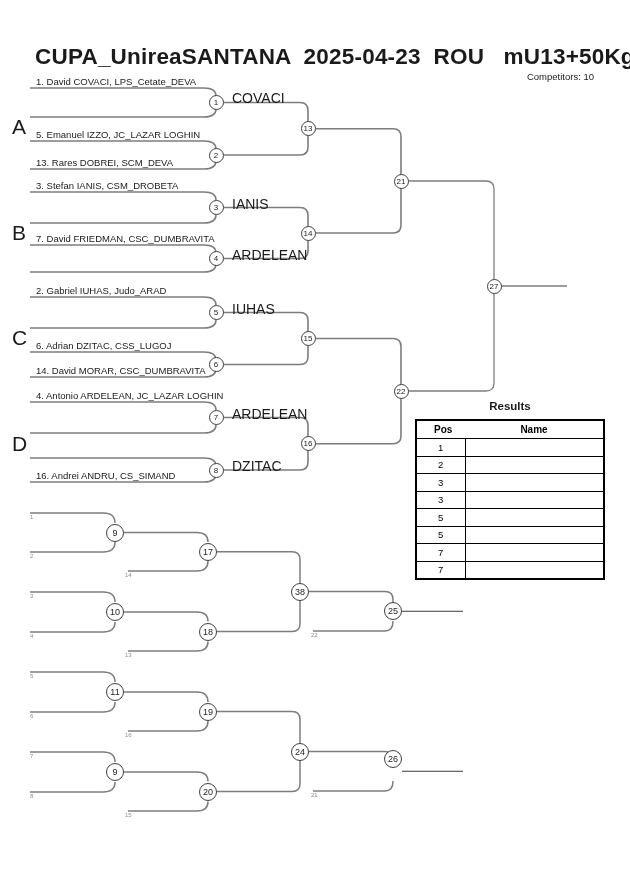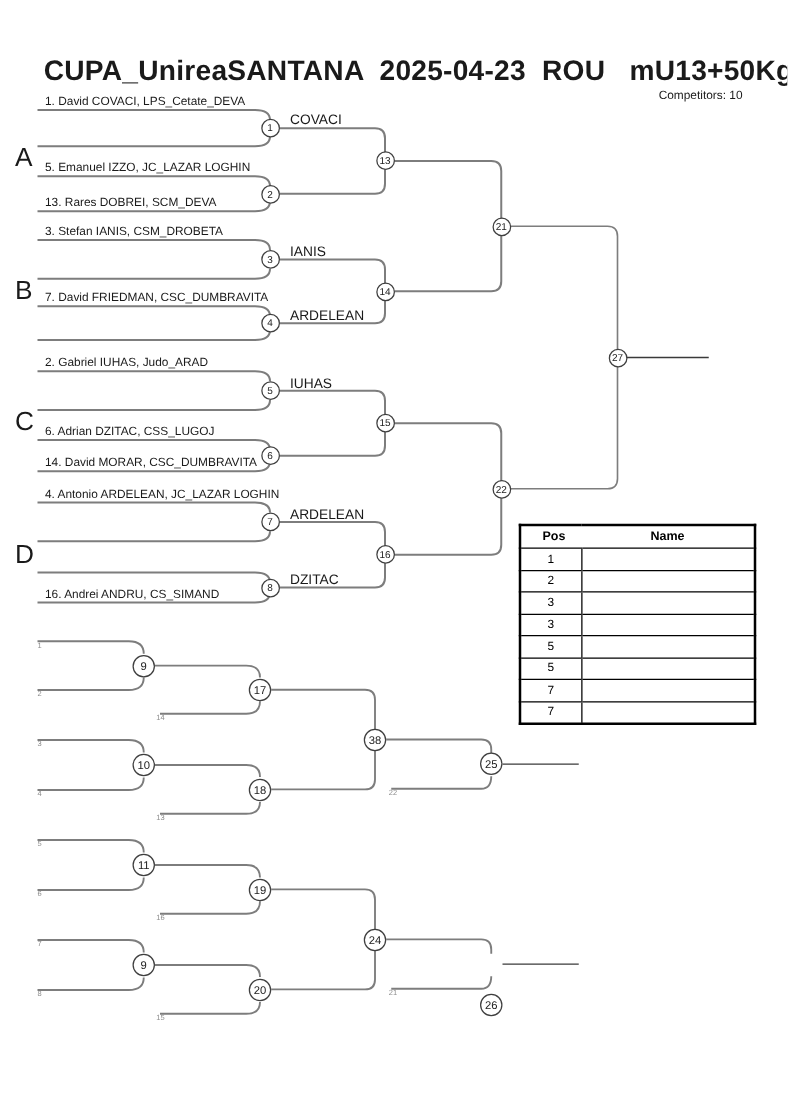--- a/index.html
+++ b/index.html
@@ -3,21 +3,21 @@
 <meta charset="utf-8">
 <style>
   html,body{margin:0;padding:0;background:#fff;}
   #page{position:relative;width:630px;height:891px;background:#fff;
         font-family:"Liberation Sans", sans-serif;overflow:hidden;}
   #lines{position:absolute;left:0;top:0;width:630px;height:891px;}
   .t{position:absolute;white-space:pre;color:#1a1a1a;}
   .title{left:35px;top:44px;font-size:22.5px;font-weight:bold;letter-spacing:.2px;}
   .competitors{right:36px;top:71px;font-size:9.5px;}
   .entry{font-size:9.5px;}
-  .winner{font-size:11px;}
+  .winner{font-size:14px;}
   .grp{font-size:21px;left:12px;}
   .tiny{font-size:6px;color:#8c8c8c;}
   .node{position:absolute;box-sizing:border-box;width:15px;height:15px;border:1.3px solid #3f3f3f;
         border-radius:50%;background:#fff;display:flex;align-items:center;justify-content:center;
         font-size:8px;color:#222;}
   .node.lg{width:18px;height:18px;font-size:9px;}
   .results-title{left:415px;top:400px;width:190px;text-align:center;font-size:11.5px;font-weight:bold;}
   table.results{position:absolute;left:415px;top:419px;width:190px;border-collapse:collapse;
         table-layout:fixed;border:2.5px solid #000;}
   table.results th{font-size:10px;font-weight:bold;height:15px;border-bottom:1.5px solid #000;}
@@ -158,22 +158,23 @@
   <div class="node lg" style="left:106px;top:603px">10</div>
   <div class="node lg" style="left:199px;top:542.75px">17</div>
   <div class="node lg" style="left:199px;top:622.5px">18</div>
   <div class="node lg" style="left:291px;top:582.6px">38</div>
   <div class="node lg" style="left:384px;top:602.3px">25</div>
   <div class="node lg" style="left:106px;top:683px">11</div>
   <div class="node lg" style="left:106px;top:763px">9</div>
   <div class="node lg" style="left:199px;top:702.5px">19</div>
   <div class="node lg" style="left:199px;top:782.5px">20</div>
   <div class="node lg" style="left:291px;top:742.5px">24</div>
-  <div class="node lg" style="left:384px;top:795px">26</div>
-
+  <div class="node lg" style="left:384px;top:750px">26</div>
+
+  <div class="t results-title">Results</div>
   <table class="results">
     <thead>
       <tr>
         <th class="pos">Pos</th>
         <th class="name">Name</th>
       </tr>
     </thead>
     <tbody>
       <tr>
         <td class="pos">1</td>

